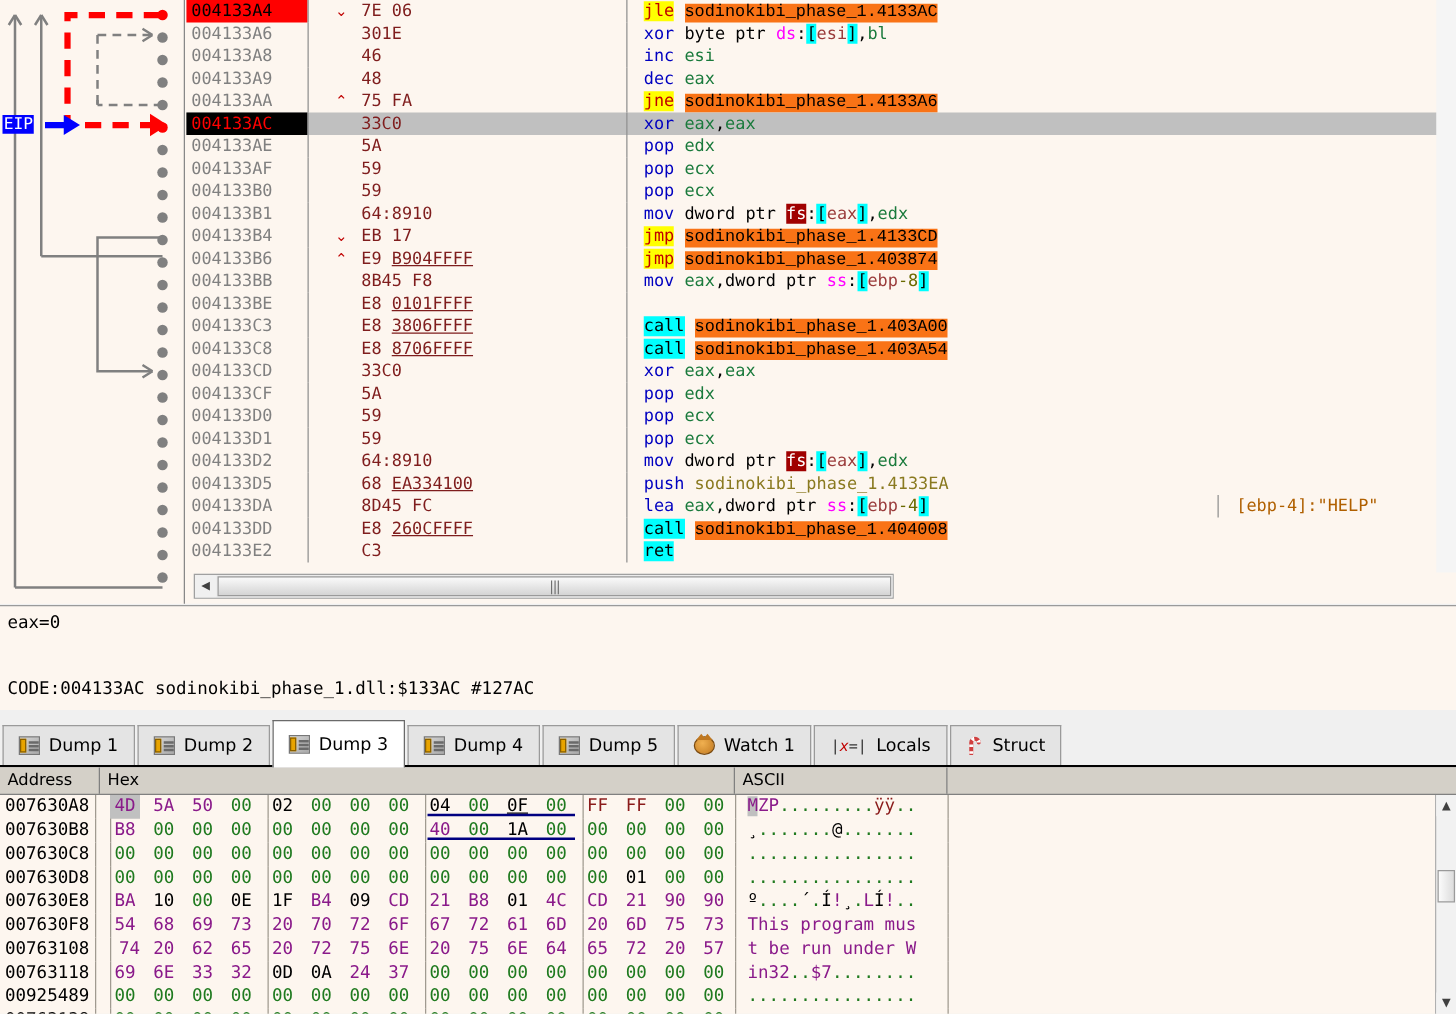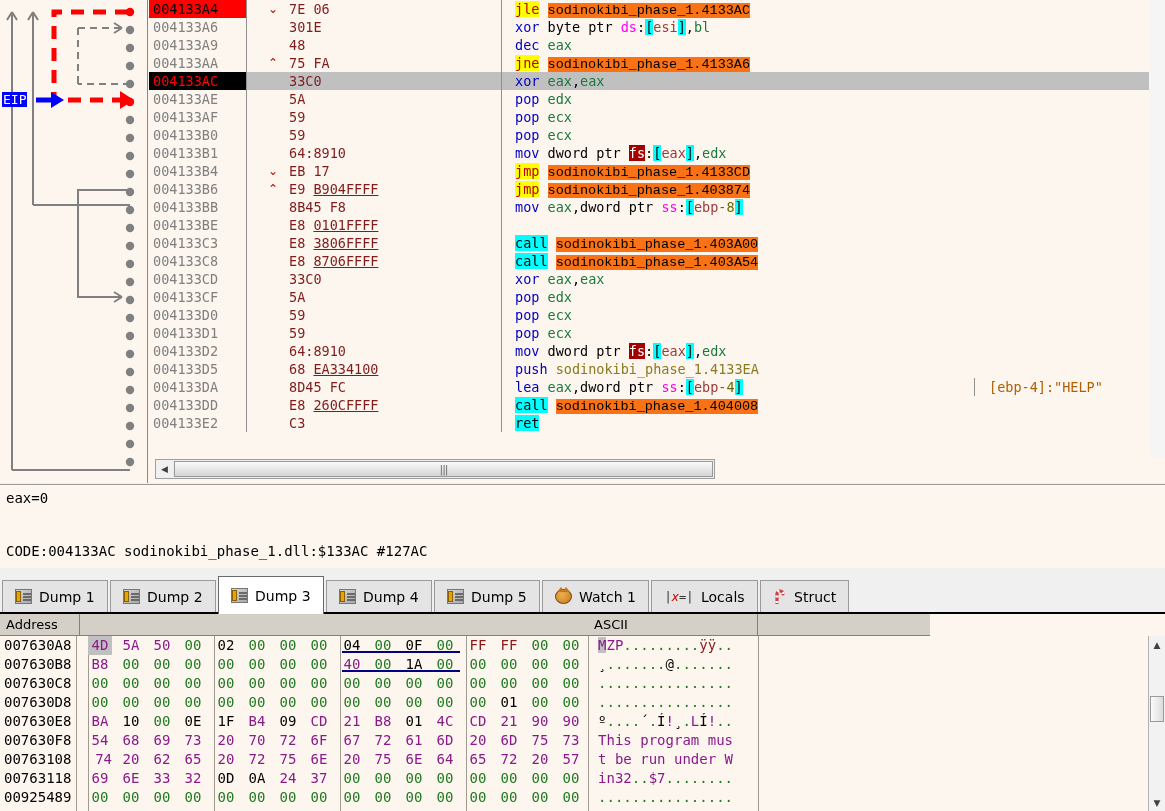--- a/index.html
+++ b/index.html
@@ -105,21 +105,21 @@
   .ic-locals{display:flex;align-items:center;justify-content:center;
       font-family:"DejaVu Sans Mono","Liberation Mono",monospace;font-size:12px;
       color:#333;width:30px;}
   .ic-locals i{color:#c00000;font-style:italic;}
   
   .ic-struct{width:14px;}
   .ic-struct svg{display:block;}
 
   
   .dump{position:absolute;left:0;top:614px;width:1165px;height:197px;background:#fdf6ef;}
-  .dump-head{position:absolute;left:0;top:0;width:930px;height:22px;
+  .dump-head{position:absolute;left:0;top:0;width:1165px;height:22px;
       background:#d4d0c8;border-bottom:1px solid #808080;box-sizing:border-box;}
   .dh{position:absolute;top:0;height:21px;line-height:21px;font-size:13px;color:#000;
       box-sizing:border-box;border-right:1px solid #808080;padding-left:6px;
       font-family:"DejaVu Sans","Liberation Sans",sans-serif;}
   .dump-rows{position:absolute;left:0;top:22px;width:1130px;height:175px;overflow:hidden;}
   .hrow{height:19px;line-height:19px;white-space:nowrap;position:relative;
       font-family:"DejaVu Sans Mono","Liberation Mono",monospace;font-size:14px;}
   .h-addr{position:absolute;left:4px;color:#000000;}
   .h-sep{position:absolute;top:0;width:1px;height:19px;background:#a09a90;}
   .hb{position:absolute;width:24px;text-align:center;}
@@ -219,20 +219,28 @@
         </div>
         <div class="drow">
           <span class="c-addr">004133A6</span>
           <span class="addr-sep"></span>
           <span class="c-arrow"></span>
           <span class="c-bytes">301E</span>
           <span class="bytes-sep"></span>
           <span class="c-inst"><span class="mn">xor</span> <span class="plain">byte</span><span class="plain"> </span><span class="plain">ptr</span><span class="plain"> </span><span class="seg">ds</span><span class="plain">:</span><span class="brk">[</span><span class="reg2">esi</span><span class="brk">]</span><span class="plain">,</span><span class="reg">bl</span></span>
         </div>
         <div class="drow">
+          <span class="c-addr">004133A8</span>
+          <span class="addr-sep"></span>
+          <span class="c-arrow"></span>
+          <span class="c-bytes">46</span>
+          <span class="bytes-sep"></span>
+          <span class="c-inst"><span class="mn">inc</span> <span class="reg">esi</span></span>
+        </div>
+        <div class="drow">
           <span class="c-addr">004133A9</span>
           <span class="addr-sep"></span>
           <span class="c-arrow"></span>
           <span class="c-bytes">48</span>
           <span class="bytes-sep"></span>
           <span class="c-inst"><span class="mn">dec</span> <span class="reg">eax</span></span>
         </div>
         <div class="drow">
           <span class="c-addr">004133AA</span>
           <span class="addr-sep"></span>
@@ -461,20 +469,21 @@
             </svg>
           </span>
           <span>Struct</span>
         </div>
       </div>
   </div>
 
   <div class="dump">
     <div class="dump-head">
       <div class="dh" style="left:0;width:80px;">Address</div>
+      <div class="dh" style="left:80px;width:508px;">Hex</div>
       <div class="dh" style="left:588px;width:170px;">ASCII</div>
       <div class="dh" style="left:758px;width:390px;border-right:none;"></div>
     </div>
     <div class="dump-rows" id="dump-rows">
         <div class="hrow">
           <span class="h-addr">007630A8</span>
           <span class="h-sep" style="left:76px;"></span>
           <span class="h-sep" style="left:88px;"></span>
           <span class="h-sep" style="left:214px;"></span>
           <span class="h-sep" style="left:340px;"></span>

